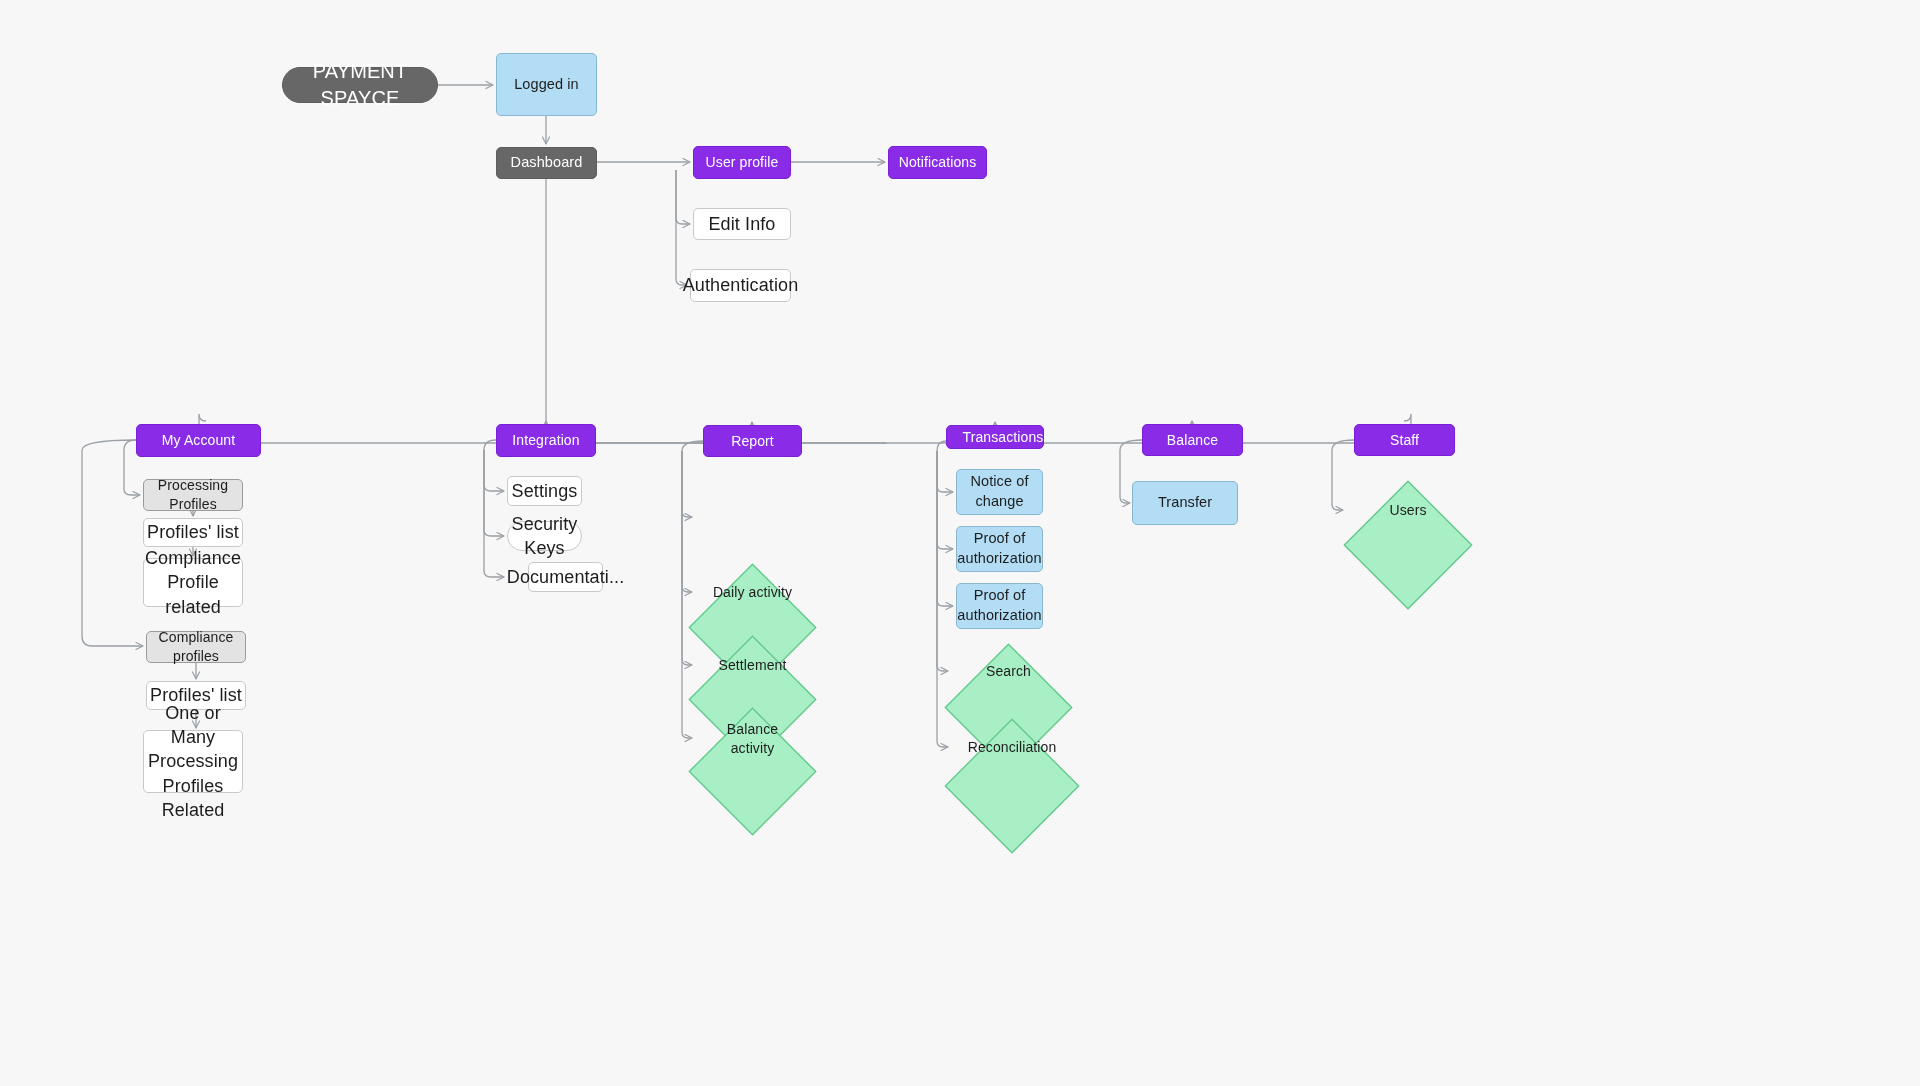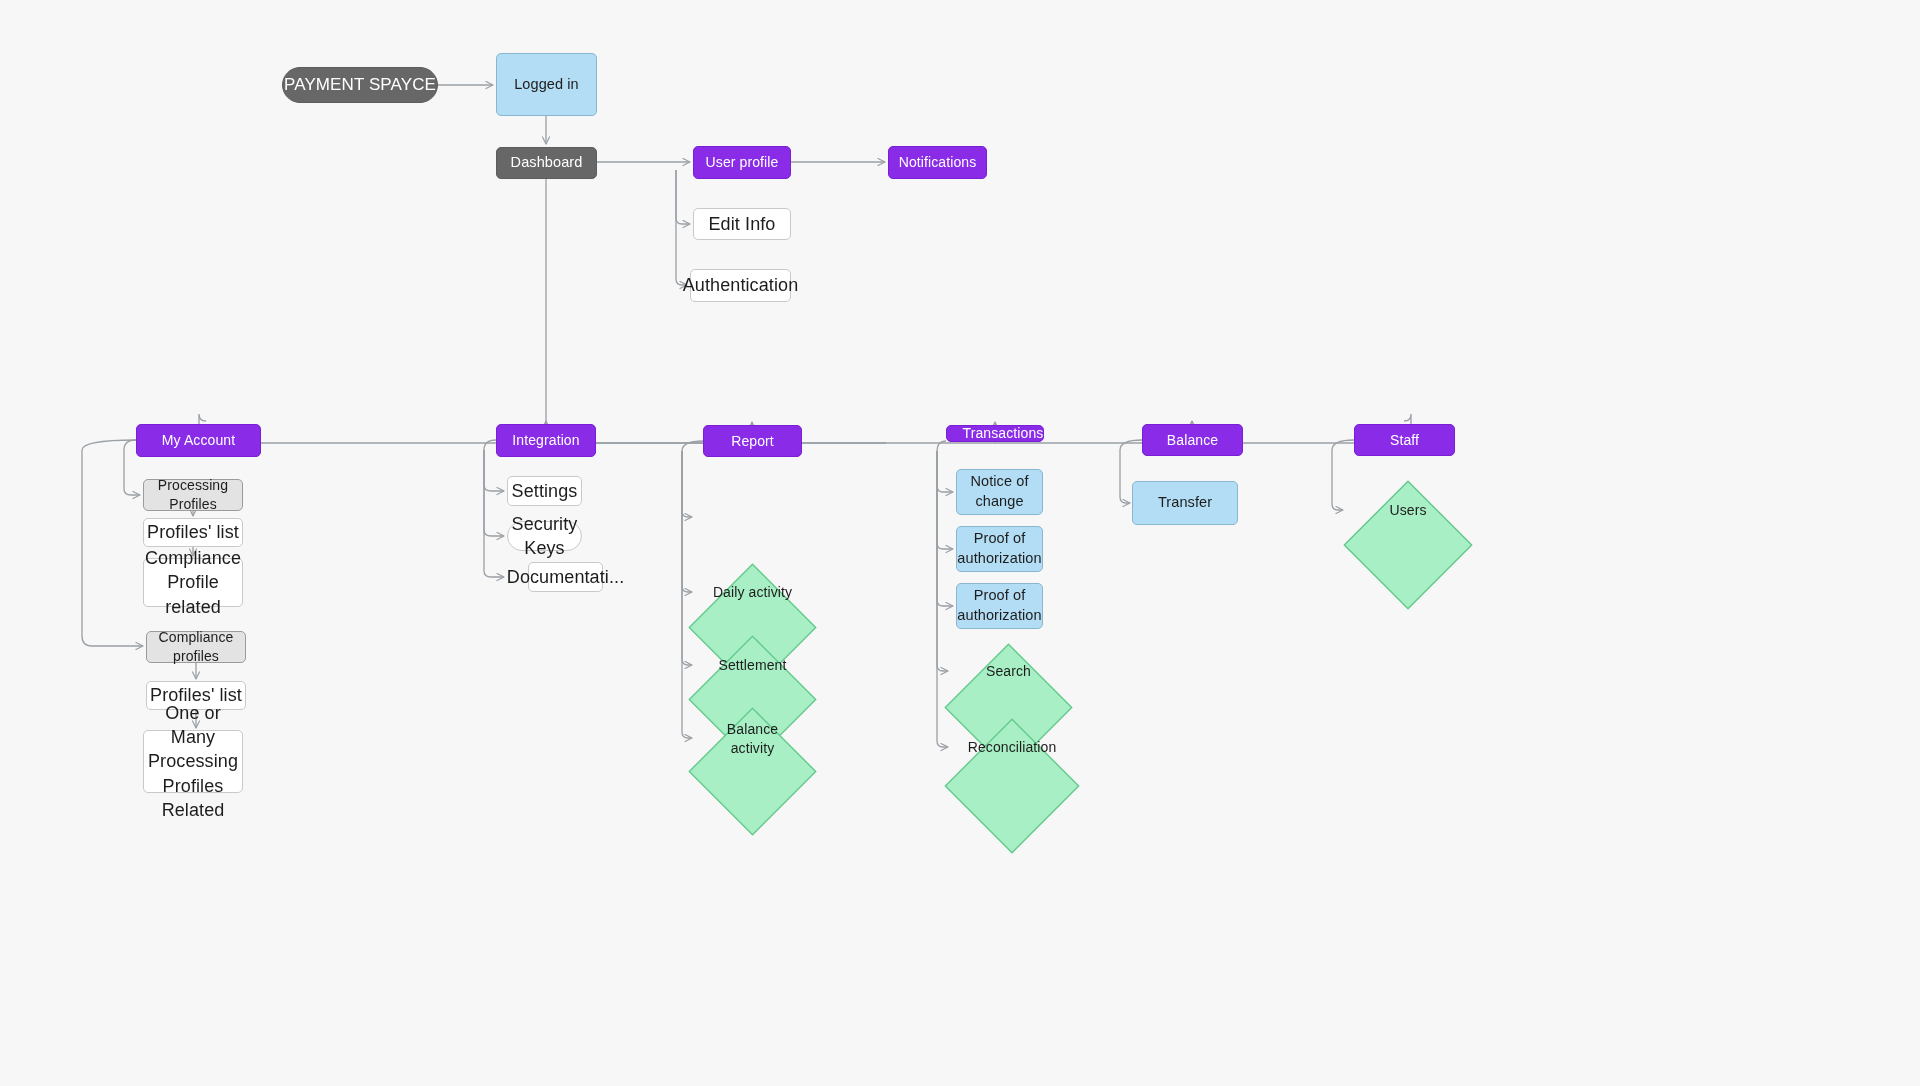--- a/index.html
+++ b/index.html
@@ -17,21 +17,21 @@
     box-sizing:border-box;
     display:flex;align-items:center;justify-content:center;
     text-align:center;
     line-height:1.35;
     font-size:14.5px;
     letter-spacing:.1px;
     white-space:pre-line;
   }
   .n-start{
     background:#676767;border:1px solid #5d5d5d;color:#ffffff;
-    border-radius:26px;font-size:17px;
+    border-radius:26px;font-size:20px;
   }
   .n-dark{
     background:#676767;border:1px solid #5d5d5d;color:#ffffff;border-radius:5px;
   }
   .n-purple{
     background:#8a2be8;border:1px solid #7a1fd6;color:#ffffff;border-radius:5px;
     font-size:14px;
   }
   .n-blue{
     background:#b3ddf4;border:1px solid #89b7d1;color:#1d1d1d;border-radius:5px;
@@ -139,21 +139,21 @@
     <div class="node n-diamond" style="left: 688px; top: 563px; width: 129px; height: 58px;"><svg class="dia" viewBox="0 0 100 100" preserveAspectRatio="none">
         <polygon points="50,1 99,50 50,99 1,50" fill="#a9efc5" stroke="#63c98d" stroke-width="1.4" vector-effect="non-scaling-stroke"></polygon>
       </svg><span class="lbl">Daily activity</span></div>
     <div class="node n-diamond" style="left: 688px; top: 635px; width: 129px; height: 60px;"><svg class="dia" viewBox="0 0 100 100" preserveAspectRatio="none">
         <polygon points="50,1 99,50 50,99 1,50" fill="#a9efc5" stroke="#63c98d" stroke-width="1.4" vector-effect="non-scaling-stroke"></polygon>
       </svg><span class="lbl">Settlement</span></div>
     <div class="node n-diamond" style="left: 688px; top: 707px; width: 129px; height: 63px;"><svg class="dia" viewBox="0 0 100 100" preserveAspectRatio="none">
         <polygon points="50,1 99,50 50,99 1,50" fill="#a9efc5" stroke="#63c98d" stroke-width="1.4" vector-effect="non-scaling-stroke"></polygon>
       </svg><span class="lbl">Balance
 activity</span></div>
-    <div class="node n-purple" style="left: 946px; top: 425px; width: 98px; height: 17px; padding-left: 16px;">Transactions</div>
+    <div class="node n-purple" style="left: 946px; top: 425px; width: 98px; height: 24px; padding-left: 16px;">Transactions</div>
     <div class="node n-blue" style="left: 956px; top: 469px; width: 87px; height: 46px;">Notice of
 change</div>
     <div class="node n-blue" style="left: 956px; top: 526px; width: 87px; height: 46px;">Proof of
 authorization</div>
     <div class="node n-blue" style="left: 956px; top: 583px; width: 87px; height: 46px;">Proof of
 authorization</div>
     <div class="node n-diamond" style="left: 944px; top: 643px; width: 129px; height: 56px;"><svg class="dia" viewBox="0 0 100 100" preserveAspectRatio="none">
         <polygon points="50,1 99,50 50,99 1,50" fill="#a9efc5" stroke="#63c98d" stroke-width="1.4" vector-effect="non-scaling-stroke"></polygon>
       </svg><span class="lbl">Search</span></div>
     <div class="node n-diamond" style="left: 944px; top: 718px; width: 136px; height: 58px;"><svg class="dia" viewBox="0 0 100 100" preserveAspectRatio="none">

